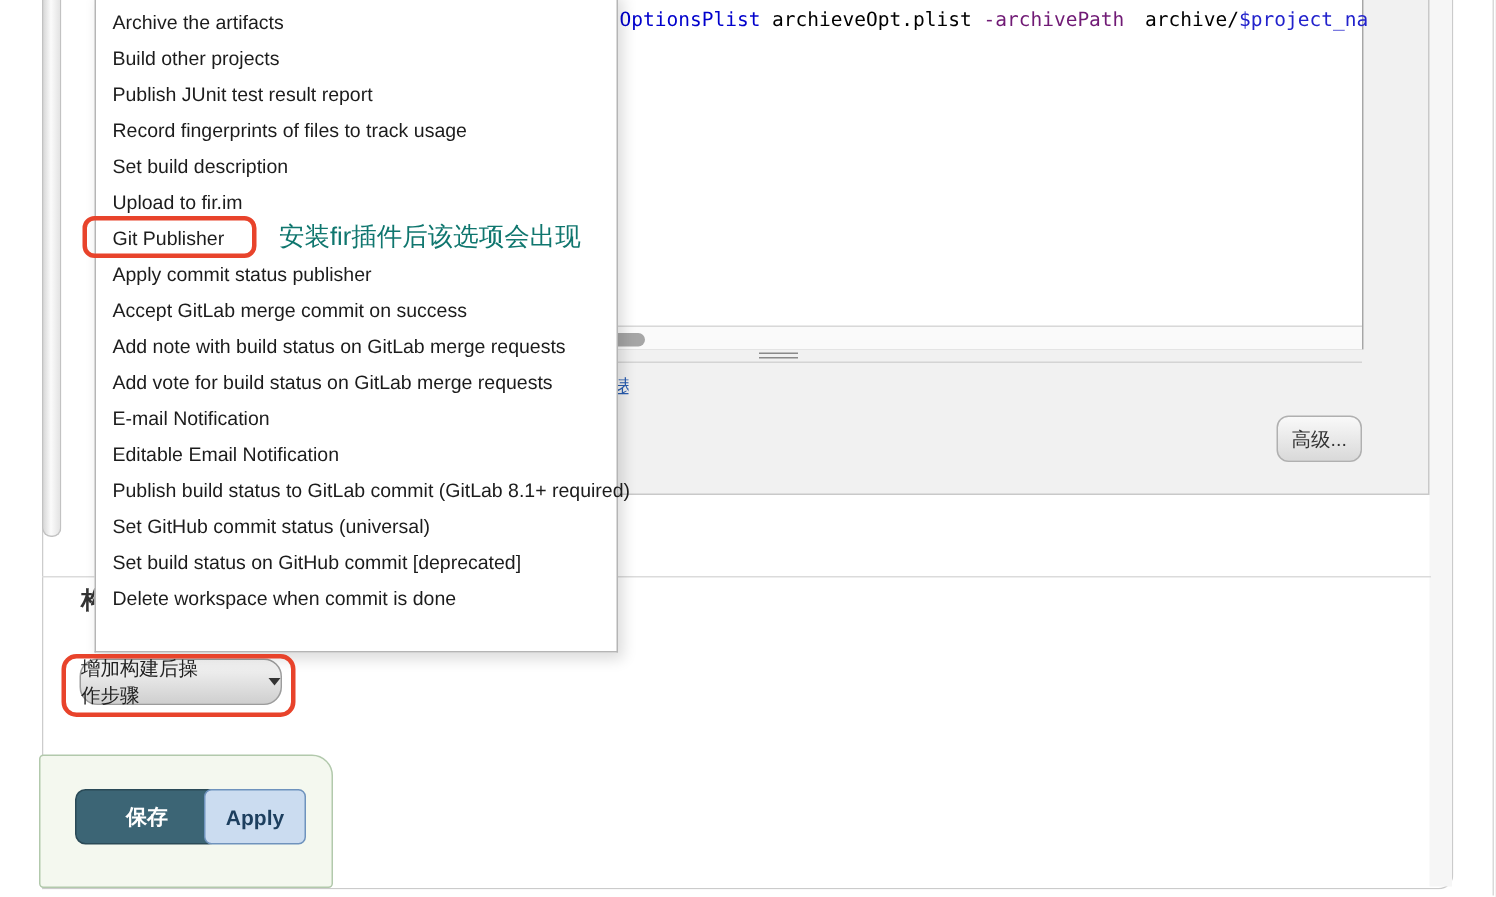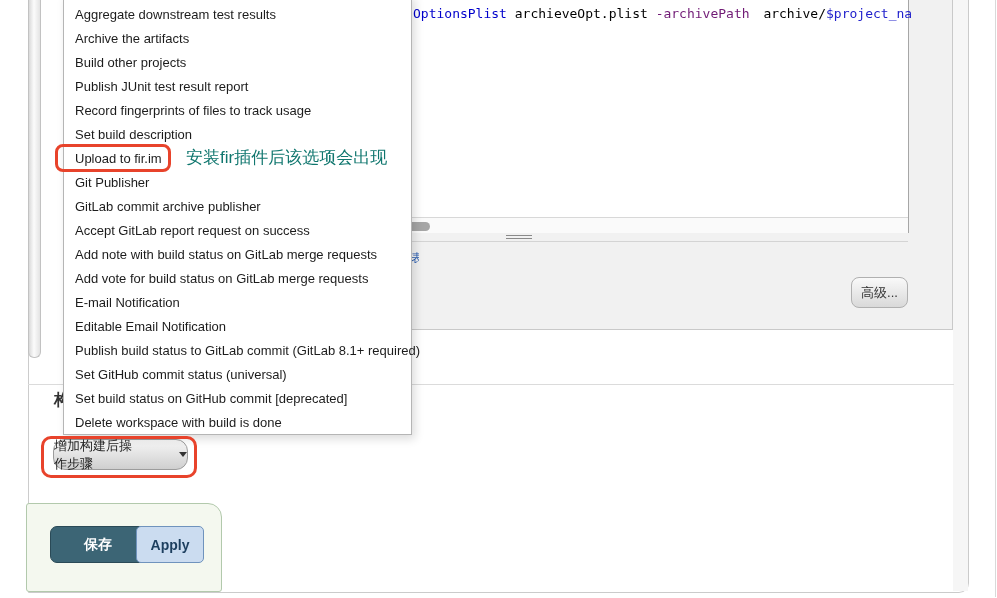--- a/index.html
+++ b/index.html
@@ -98,38 +98,37 @@
 <div class="abs grip-border"></div>
 <div class="abs help-link-clip">
   <span>表</span>
 </div>
 <div class="abs advanced-btn">高级...</div>
 
 <div class="abs section-divider"></div>
 <div class="abs section-heading">构建后操作</div>
 
 <div class="abs menu">
-    <div class="menu-item">Aggregate downstream test results</div>
     <div class="menu-item">Archive the artifacts</div>
     <div class="menu-item">Build other projects</div>
     <div class="menu-item">Publish JUnit test result report</div>
     <div class="menu-item">Record fingerprints of files to track usage</div>
     <div class="menu-item">Set build description</div>
     <div class="menu-item">Upload to fir.im</div>
     <div class="menu-item">Git Publisher</div>
-    <div class="menu-item">GitLab commit archive publisher</div>
-    <div class="menu-item">Accept GitLab report request on success</div>
+    <div class="menu-item">Apply commit status publisher</div>
+    <div class="menu-item">Accept GitLab merge commit on success</div>
     <div class="menu-item">Add note with build status on GitLab merge requests</div>
     <div class="menu-item">Add vote for build status on GitLab merge requests</div>
     <div class="menu-item">E-mail Notification</div>
     <div class="menu-item">Editable Email Notification</div>
     <div class="menu-item">Publish build status to GitLab commit (GitLab 8.1+ required)</div>
     <div class="menu-item">Set GitHub commit status (universal)</div>
     <div class="menu-item">Set build status on GitHub commit [deprecated]</div>
-    <div class="menu-item">Delete workspace with build is done</div>
+    <div class="menu-item">Delete workspace when commit is done</div>
   </div>
 
 <div class="abs redbox-item"></div>
 <div class="abs note">安装fir插件后该选项会出现</div>
 <div class="abs redbox-btn"></div>
 
 <div class="abs add-btn">
   <span>增加构建后操作步骤</span>
   <span class="caret"></span>
 </div>

